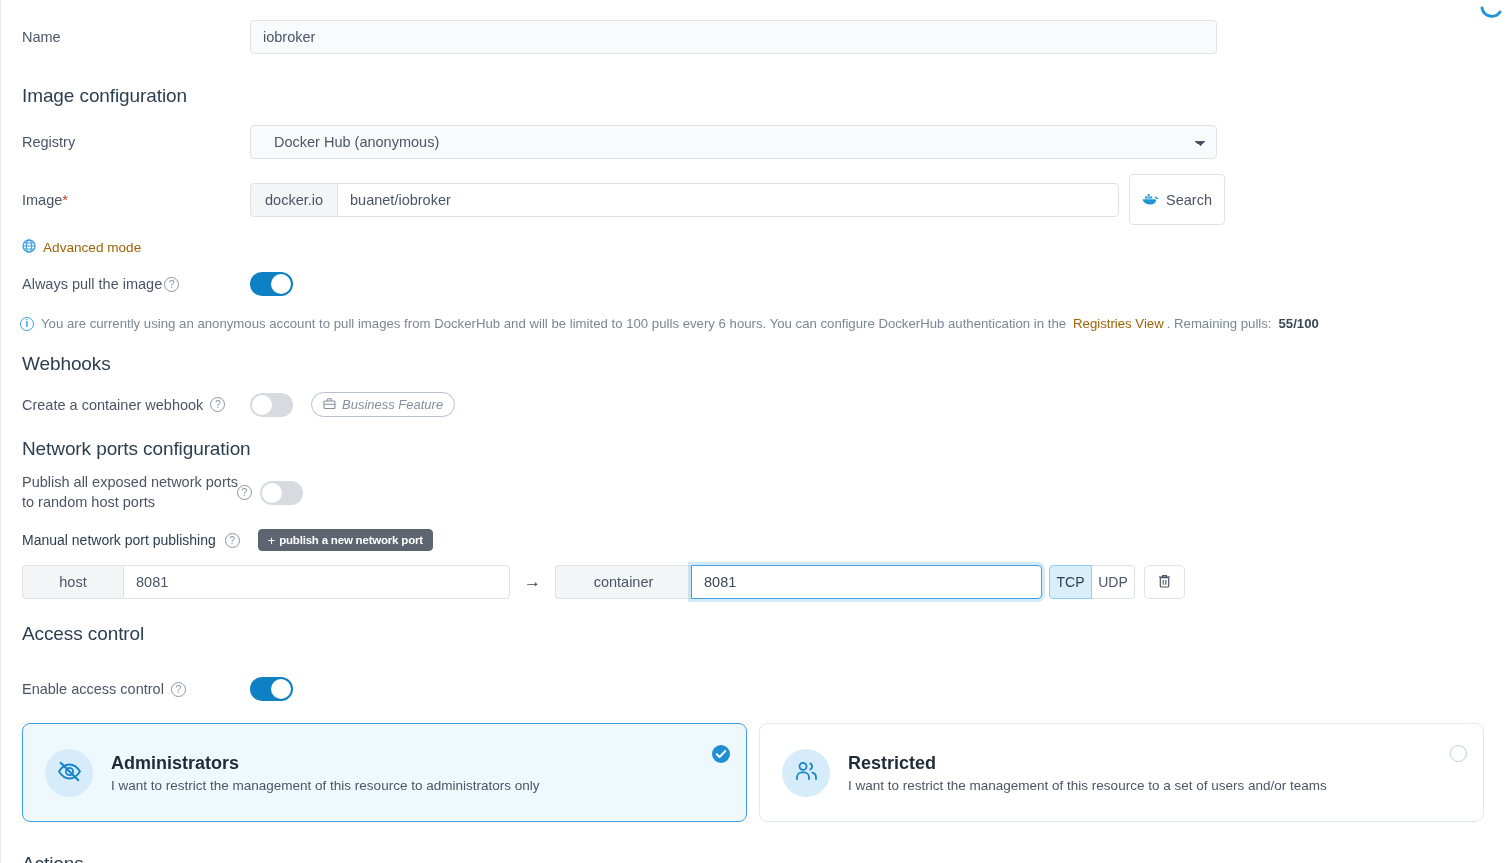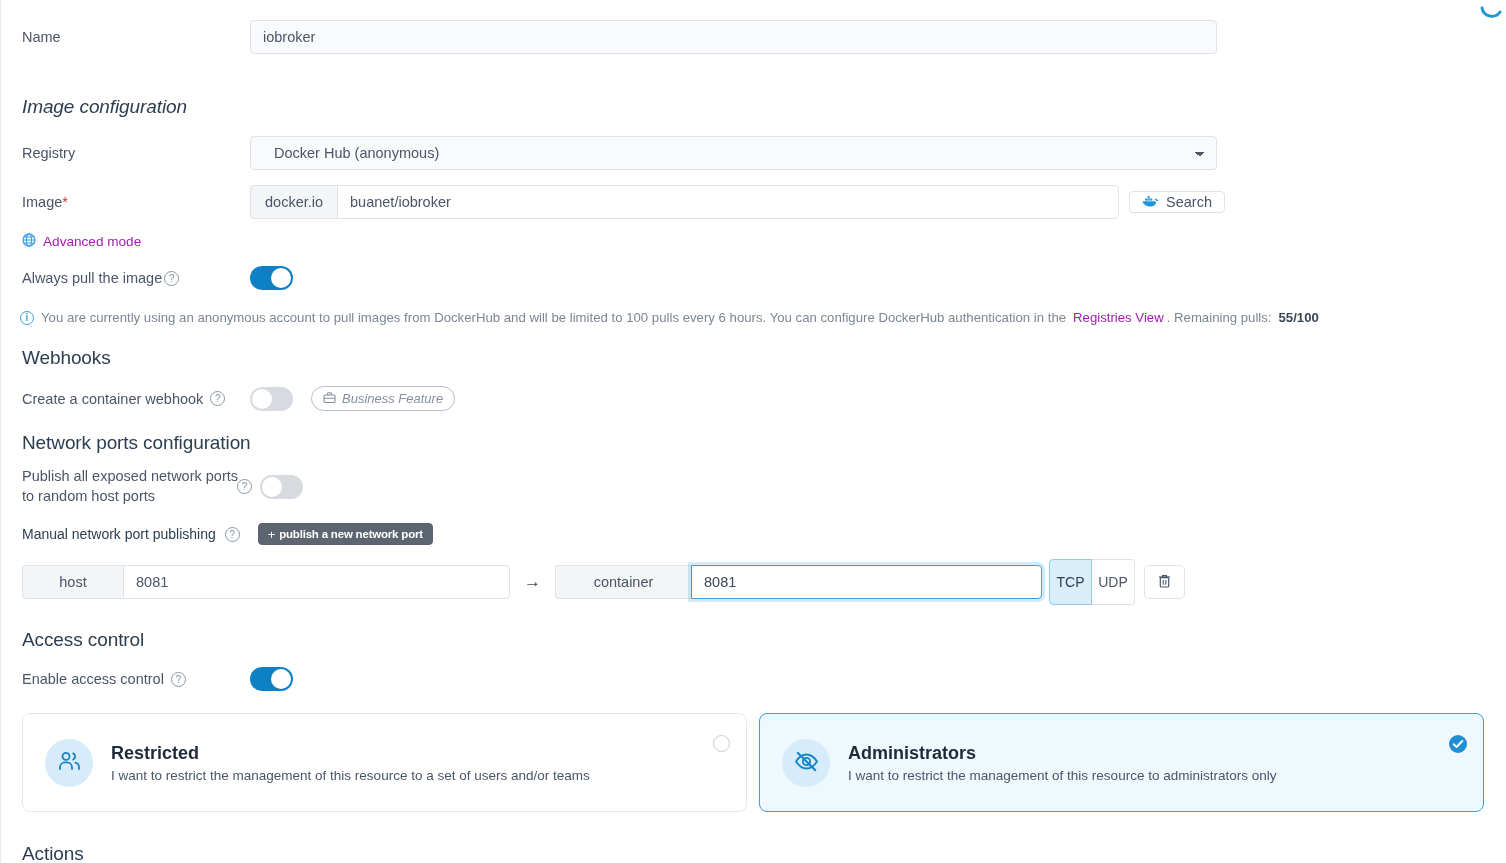--- a/index.html
+++ b/index.html
@@ -85,21 +85,21 @@
   }
   .input.focused {
     border: 1px solid #3da0e3;
     background: #fff;
     box-shadow: 0 0 0 3px rgba(61,160,227,0.22);
     color: #3b4754;
   }
 
   
   .btn {
-    height: 22px;
+    height: 51px;
     border: 1px solid #dfe3e8;
     border-radius: 4px;
     background: #fff;
     color: #4a5568;
     font-size: 14.5px;
     font-family: "Liberation Sans", sans-serif;
     display: inline-flex; align-items: center; justify-content: center;
     gap: 7px;
     padding: 0 14px;
     cursor: pointer;
@@ -113,21 +113,21 @@
     height: 22px;
     border-radius: 4px;
     padding: 0 9px;
     gap: 4px;
     letter-spacing: -0.2px;
   }
   .seg {
     display: flex;
   }
   .seg .segbtn {
-    height: 46px;
+    height: 34px;
     min-width: 43px;
     border: 1px solid #dfe3e8;
     background: #fff;
     color: #4a5568;
     font-size: 14px;
     font-family: "Liberation Sans", sans-serif;
     display: flex; align-items: center; justify-content: center;
     cursor: pointer;
   }
   .seg .segbtn:first-child { border-radius: 4px 0 0 4px; }
@@ -168,21 +168,21 @@
     width: 15px; height: 15px; border-radius: 50%;
     border: 1px solid #8a97a5;
     color: #8a97a5;
     font-size: 10.5px;
     display: inline-flex; align-items: center; justify-content: center;
     line-height: 1;
     flex: 0 0 auto;
   }
 
   
-  .link { color: #a21caf; text-decoration: none; cursor: pointer; }
+  .link { color: #a16207; text-decoration: none; cursor: pointer; }
   .info-line {
     display: flex; align-items: center; gap: 7px;
     padding-left: 20px;
     color: #7b8794;
     font-size: 13.2px;
   }
   .info-line b { color: #3b4754; }
   .info-circle {
     width: 14px; height: 14px; border-radius: 50%;
     border: 1px solid #3da0e3; color: #3da0e3;
@@ -255,21 +255,21 @@
     <svg width="26" height="26" viewBox="0 0 26 26">
       <path d="M4 6 A10 10 0 0 0 22 10" fill="none" stroke="#2196d6" stroke-width="3" stroke-linecap="round"></path>
     </svg>
   </div>
 
   <div class="row" style="padding-top:20px;">
     <div class="label-col">Name</div>
     <input class="input" style="width: 967px;" value="iobroker">
   </div>
 
-  <div style="margin-top:42px;font-style:italic;" class="section-title">Image configuration</div>
+  <div style="margin-top:31px;" class="section-title">Image configuration</div>
 
   <div class="row" style="margin-top:18px;">
     <div class="label-col">Registry</div>
     <select class="input" style="width:967px;">
       <option>Docker Hub (anonymous)</option>
     </select>
   </div>
 
   <div class="row" style="margin-top:15px;">
     <div class="label-col">
@@ -388,70 +388,70 @@
           <rect x="3.3" y="4.6" width="8.4" height="9.4" rx="1" fill="none" stroke="#4a5568" stroke-width="1.2"></rect>
           <line x1="6.2" y1="7" x2="6.2" y2="11.8" stroke="#4a5568" stroke-width="1.1"></line>
           <line x1="8.8" y1="7" x2="8.8" y2="11.8" stroke="#4a5568" stroke-width="1.1"></line>
         </svg>
       </span>
     </div>
   </div>
 
   <div style="margin-top:24px;" class="section-title">Access control</div>
 
-  <div class="row" style="margin-top:16px;">
+  <div class="row" style="margin-top:32px;">
     <div class="label-col" style="display:flex;align-items:center;gap:7px;">
       <span>Enable access control</span>
       <span class="help">?</span>
     </div>
     <div class="toggle on">
         <div class="knob"></div>
       </div>
   </div>
 
   <div class="cards" style="margin-top:22px;">
+    <div class="card selected">
+      <div class="card-icon">
+        <span>
+          <svg width="27" height="27" viewBox="0 0 27 27">
+            <path d="M3 13.5 C6.5 8 10 6.5 13.5 6.5 C17 6.5 20.5 8 24 13.5 C20.5 19 17 20.5 13.5 20.5 C10 20.5 6.5 19 3 13.5 Z" fill="none" stroke="#1584c8" stroke-width="1.8"></path>
+            <circle cx="13.5" cy="13.5" r="3.6" fill="none" stroke="#1584c8" stroke-width="1.8"></circle>
+            <line x1="4.2" y1="4.2" x2="22.8" y2="22.8" stroke="#1584c8" stroke-width="2.1"></line>
+          </svg>
+        </span>
+      </div>
+      <div>
+        <div class="card-title">Administrators</div>
+        <div class="card-desc">I want to restrict the management of this resource to administrators only</div>
+      </div>
+      <span class="card-check">
+        <svg width="18" height="18" viewBox="0 0 18 18">
+          <circle cx="9" cy="9" r="9" fill="#1f8fd4"></circle>
+          <path d="M4.7 9.2 L7.6 12 L13.3 6" fill="none" stroke="#fff" stroke-width="1.9" stroke-linecap="round" stroke-linejoin="round"></path>
+        </svg>
+      </span>
+    </div>
+
     <div class="card">
       <div class="card-icon">
         <span>
           <svg width="27" height="27" viewBox="0 0 27 27">
             <circle cx="10" cy="8.4" r="3.5" fill="none" stroke="#1584c8" stroke-width="1.8"></circle>
             <path d="M4 21 v-1.6 a5 5 0 0 1 5 -5 h2 a5 5 0 0 1 5 5 V21" fill="none" stroke="#1584c8" stroke-width="1.8" stroke-linecap="round"></path>
             <path d="M17.2 5.4 a3.4 3.4 0 0 1 0 6.1" fill="none" stroke="#1584c8" stroke-width="1.8" stroke-linecap="round"></path>
             <path d="M19.4 14.6 a4.9 4.9 0 0 1 3.6 4.8 V21" fill="none" stroke="#1584c8" stroke-width="1.8" stroke-linecap="round"></path>
           </svg>
         </span>
       </div>
       <div>
         <div class="card-title">Restricted</div>
         <div class="card-desc">I want to restrict the management of this resource to a set of users and/or teams</div>
       </div>
       <span class="radio-empty"></span>
     </div>
-
-    <div class="card selected">
-      <div class="card-icon">
-        <span>
-          <svg width="27" height="27" viewBox="0 0 27 27">
-            <path d="M3 13.5 C6.5 8 10 6.5 13.5 6.5 C17 6.5 20.5 8 24 13.5 C20.5 19 17 20.5 13.5 20.5 C10 20.5 6.5 19 3 13.5 Z" fill="none" stroke="#1584c8" stroke-width="1.8"></path>
-            <circle cx="13.5" cy="13.5" r="3.6" fill="none" stroke="#1584c8" stroke-width="1.8"></circle>
-            <line x1="4.2" y1="4.2" x2="22.8" y2="22.8" stroke="#1584c8" stroke-width="2.1"></line>
-          </svg>
-        </span>
-      </div>
-      <div>
-        <div class="card-title">Administrators</div>
-        <div class="card-desc">I want to restrict the management of this resource to administrators only</div>
-      </div>
-      <span class="card-check">
-        <svg width="18" height="18" viewBox="0 0 18 18">
-          <circle cx="9" cy="9" r="9" fill="#1f8fd4"></circle>
-          <path d="M4.7 9.2 L7.6 12 L13.3 6" fill="none" stroke="#fff" stroke-width="1.9" stroke-linecap="round" stroke-linejoin="round"></path>
-        </svg>
-      </span>
-    </div>
   </div>
 
   <div style="margin-top:31px;" class="section-title">Actions</div>
 
   <div class="row" style="margin-top:16px;">
     <div class="label-col" style="display:flex;align-items:center;gap:7px;">
       <span>Auto remove</span>
       <span class="help">?</span>
     </div>
     <div class="toggle">

